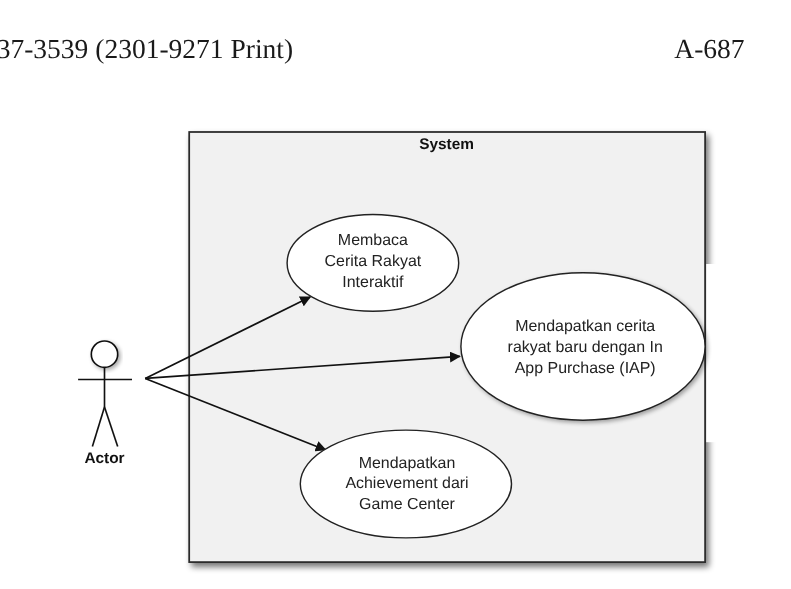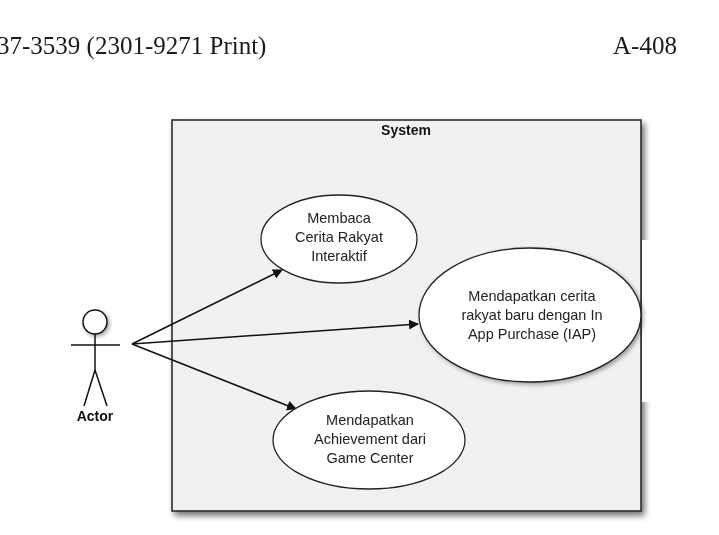--- a/index.html
+++ b/index.html
@@ -9,21 +9,21 @@
   #hdr-right { left: 613px; }
   svg { position: absolute; left: 0; top: 0; }
   .uc-text { font-family: "Liberation Sans", sans-serif; font-size: 14.5px; fill: #222; }
   .sys-title { font-family: "Liberation Sans", sans-serif; font-size: 14px; font-weight: bold; fill: #111; }
   .actor-label { font-family: "Liberation Sans", sans-serif; font-size: 14px; font-weight: bold; fill: #111; }
 </style>
 </head>
 <body>
 
 <div class="hdr" id="hdr-left">37-3539 (2301-9271 Print)</div>
-<div class="hdr" id="hdr-right">A-408</div>
+<div class="hdr" id="hdr-right">A-687</div>
 
 <svg width="719" height="535" viewBox="0 0 719 535">
   <defs>
     <filter id="shadow" x="-5%" y="-5%" width="115%" height="115%">
       <feGaussianBlur in="SourceAlpha" stdDeviation="3"></feGaussianBlur>
       <feOffset dx="3" dy="4" result="ob"></feOffset>
       <feComponentTransfer>
           <feFuncA type="linear" slope="0.55"></feFuncA>
         </feComponentTransfer>
       <feMerge>

